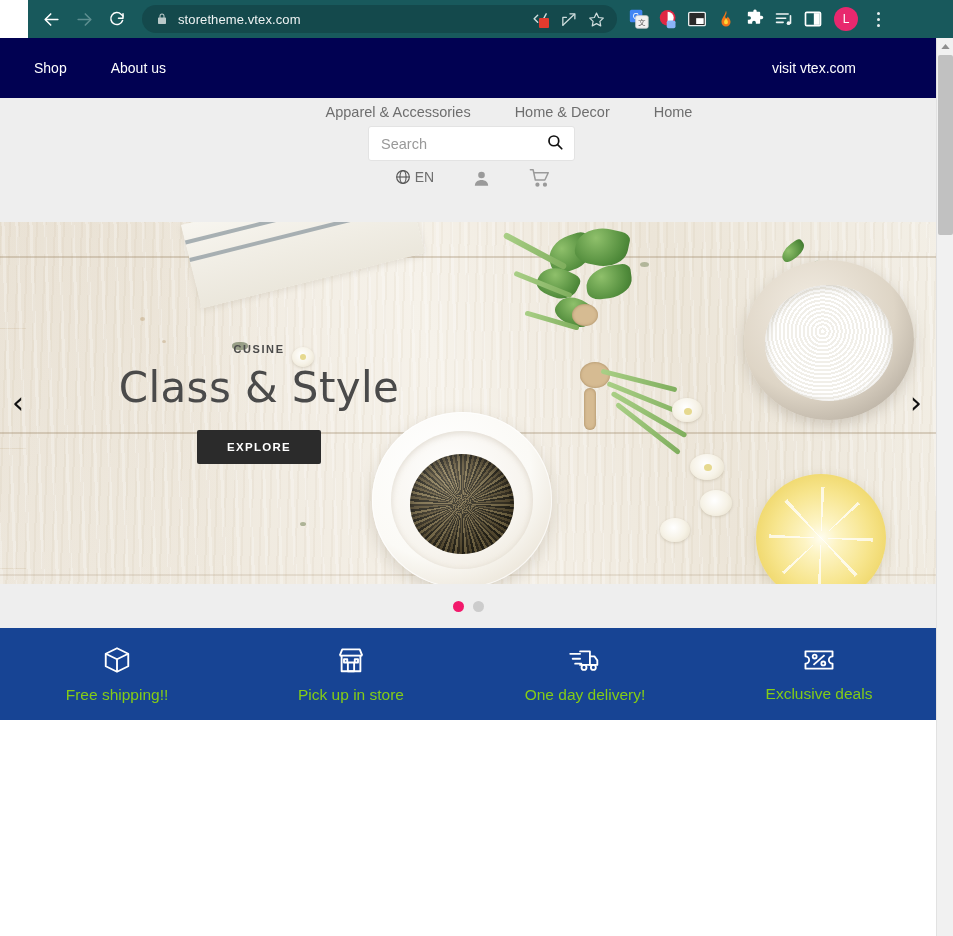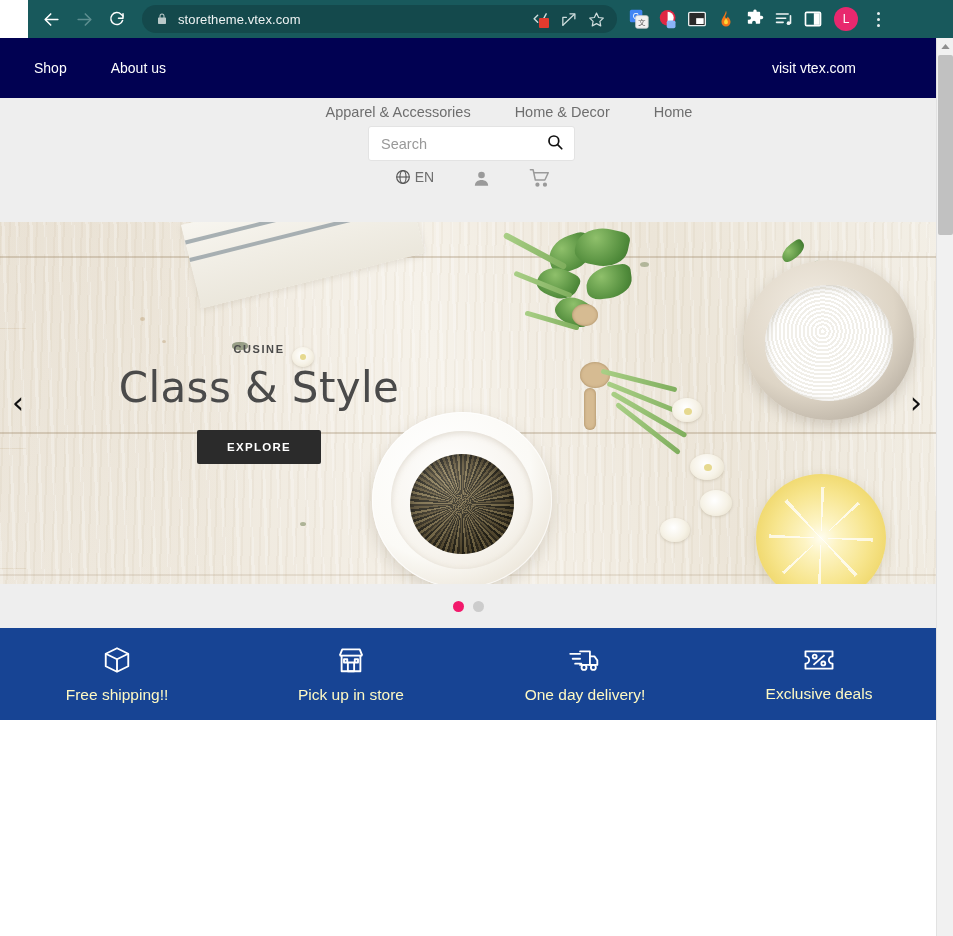--- a/index.html
+++ b/index.html
@@ -256,21 +256,21 @@
   .dot { width: 11px; height: 11px; border-radius: 50%; cursor: pointer; }
 
   
   .benefits {
     height: 92px; background: #174494;
     display: flex; align-items: center;
   }
   .benefit {
     flex: 1; display: flex; flex-direction: column;
     align-items: center; justify-content: center; gap: 7px;
-    color: #fef9c3;
+    color: #84cc16;
   }
   .benefit-label { font-size: 15.5px; }
 
   .page-rest { height: 300px; background: #ffffff; }
 
   
   .scrollbar {
     position: absolute; top: 38px; right: 0;
     width: 17px; height: 898px;
     background: #f1f1f1;

